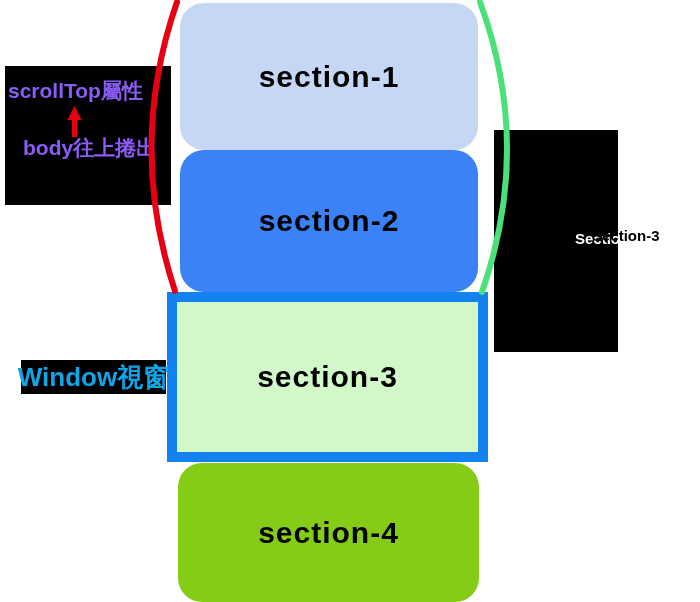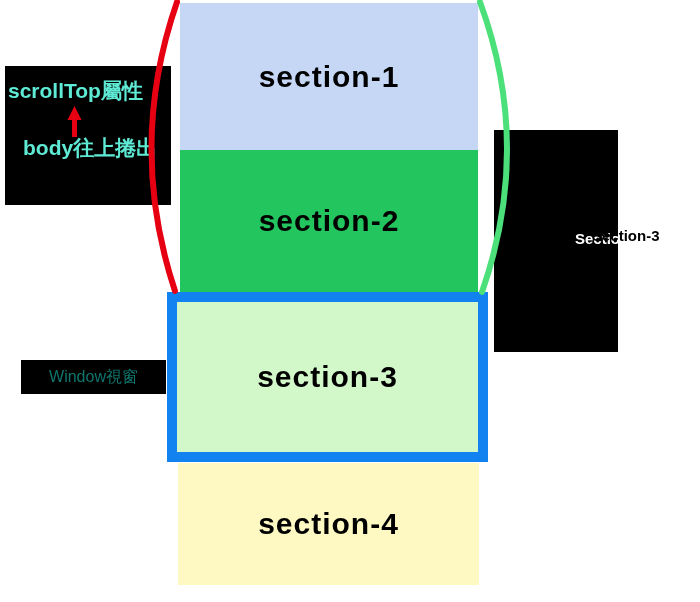--- a/index.html
+++ b/index.html
@@ -9,71 +9,72 @@
     height: 602px;
     background: #ffffff;
     overflow: hidden;
     font-family: "Liberation Sans", "DejaVu Sans", sans-serif;
   }
   .sec {
     position: absolute;
     display: flex;
     align-items: center;
     justify-content: center;
+    border-radius: 24px;
   }
   .sec-label {
     font-size: 30px;
     font-weight: 700;
     color: #000;
     letter-spacing: 1px;
   }
   .sec1 { left: 180px; top: 3px;   width: 298px; height: 147px; background: #c6d7f6; }
-  .sec2 { left: 180px; top: 150px; width: 298px; height: 142px; background: #22c55e; }
-  .sec4 { left: 178px; top: 463px; width: 301px; height: 122px; background: #fef9c3; }
+  .sec2 { left: 180px; top: 150px; width: 298px; height: 142px; background: #3b82f6; }
+  .sec4 { left: 178px; top: 463px; width: 301px; height: 139px; background: #84cc16; }
   .viewport-box {
     position: absolute;
     left: 167px; top: 292px;
     width: 321px; height: 170px;
     box-sizing: border-box;
     border: 10px solid #1182f0;
     background: #d2f7c8;
     display: flex;
     align-items: center;
     justify-content: center;
   }
   .note-box {
     position: absolute;
     left: 5px; top: 66px;
     width: 166px; height: 139px;
     background: #000;
   }
   .note-line {
     position: absolute;
-    color: #5eead4;
+    color: #8b5cf6;
     font-size: 21px;
     font-weight: 700;
     white-space: nowrap;
     line-height: 22px;
   }
   .note-line1 { left: 3px;  top: 14px; }
   .note-line2 { left: 1px;  top: 71px; margin-left: 17px; }
   .note-line3 { left: 14px; top: 93px; }
   .window-label {
     position: absolute;
     left: 21px; top: 360px;
     width: 145px; height: 34px;
     background: #000;
     display: flex;
     align-items: center;
     justify-content: center;
   }
   .window-label-text {
-    color: #0f766e;
-    font-size: 16px;
-    font-weight: 400;
+    color: #0ea5e9;
+    font-size: 26px;
+    font-weight: 700;
     white-space: nowrap;
   }
   .right-box {
     position: absolute;
     left: 494px; top: 130px;
     width: 124px; height: 222px;
     background: #000;
   }
   .right-label {
     position: absolute;

